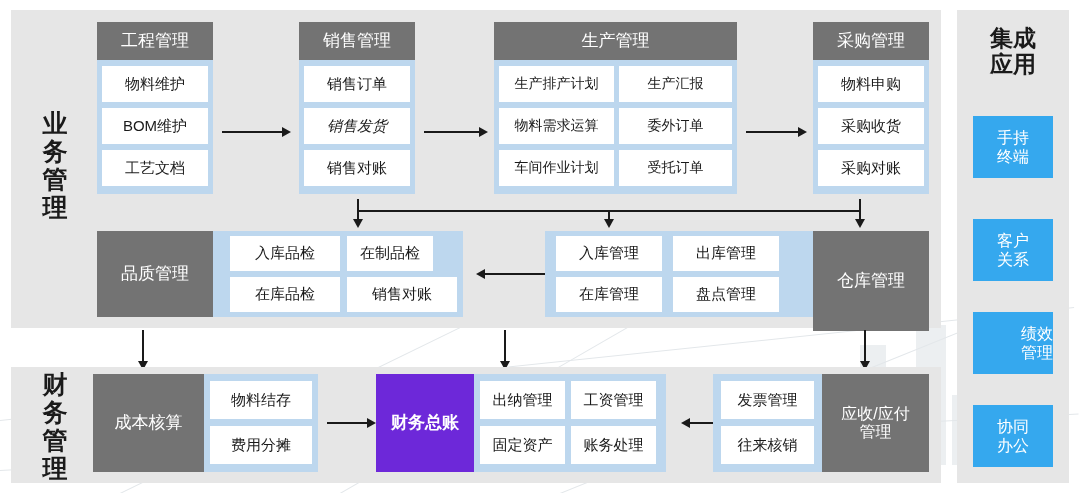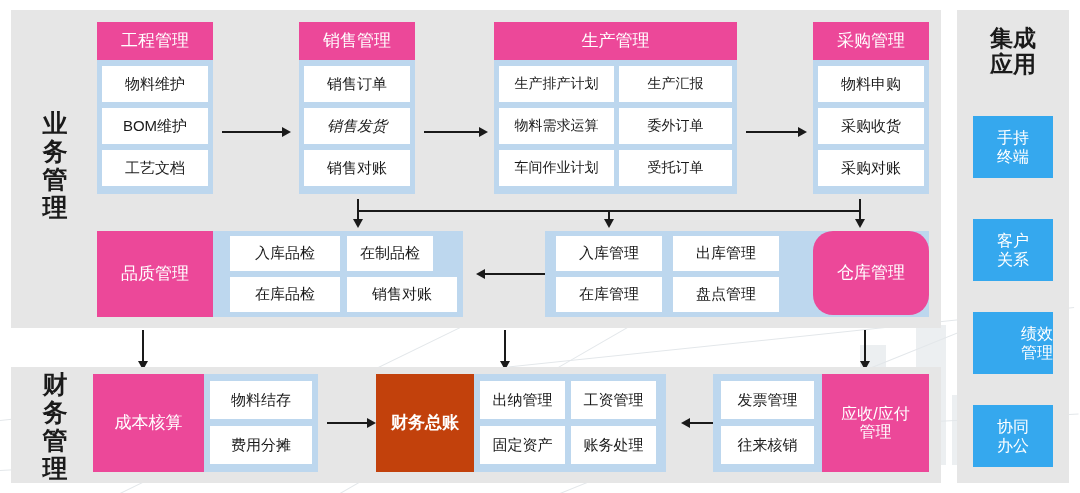--- a/index.html
+++ b/index.html
@@ -20,26 +20,26 @@
   .vlabel{
     position:absolute;display:flex;flex-direction:column;align-items:center;
     justify-content:center;color:#1a1a1a;font-size:25px;font-weight:700;
     line-height:1.12;letter-spacing:0;
   }
   .vlabel span{display:block;}
 
   
   .module{position:absolute;background:#bdd7ee;box-sizing:border-box;}
   .mhead{
-    position:absolute;background:#ec4899;color:#ffffff;
+    position:absolute;background:#737373;color:#ffffff;
     display:flex;align-items:center;justify-content:center;
     font-size:17px;font-weight:400;line-height:1.15;text-align:center;
   }
   .mhead.two{font-size:16px;}
-  .mhead.red{background:#c2410c;font-weight:700;font-size:17px;}
+  .mhead.red{background:#6d28d9;font-weight:700;font-size:17px;}
   .cell{
     position:absolute;background:#ffffff;color:#1a1a1a;
     display:flex;align-items:center;justify-content:center;
     font-size:15px;line-height:1.1;text-align:center;white-space:nowrap;
   }
   .cell.sm{font-size:14px;}
 
   
   .ln{position:absolute;background:#1a1a1a;}
   .ah{position:absolute;width:0;height:0;}
@@ -138,21 +138,21 @@
   <div class="cell" style="left:347px;top:277px;width:110px;height:35px;">销售对账</div>
 
   <div class="ln" style="left:485px;top:273px;width:60px;height:2px;"></div>
   <div class="ah ah-l" style="left:476px;top:269px;"></div>
 
   <div class="module" style="left:545px;top:231px;width:384px;height:86px;"></div>
   <div class="cell" style="left:556px;top:236px;width:106px;height:35px;">入库管理</div>
   <div class="cell" style="left:673px;top:236px;width:106px;height:35px;">出库管理</div>
   <div class="cell" style="left:556px;top:277px;width:106px;height:35px;">在库管理</div>
   <div class="cell" style="left:673px;top:277px;width:106px;height:35px;">盘点管理</div>
-  <div class="mhead" style="left:813px;top:231px;width:116px;height:84px;border-radius:20px;">仓库管理</div>
+  <div class="mhead" style="left:813px;top:231px;width:116px;height:100px;">仓库管理</div>
 
   <div class="ln" style="left:142px;top:330px;width:2px;height:34px;"></div>
   <div class="ah ah-d" style="left:138px;top:361px;"></div>
   <div class="ln" style="left:504px;top:330px;width:2px;height:34px;"></div>
   <div class="ah ah-d" style="left:500px;top:361px;"></div>
   <div class="ln" style="left:864px;top:330px;width:2px;height:34px;"></div>
   <div class="ah ah-d" style="left:860px;top:361px;"></div>
 
   <div class="panel" style="left:11px;top:367px;width:930px;height:116px;"></div>
 

